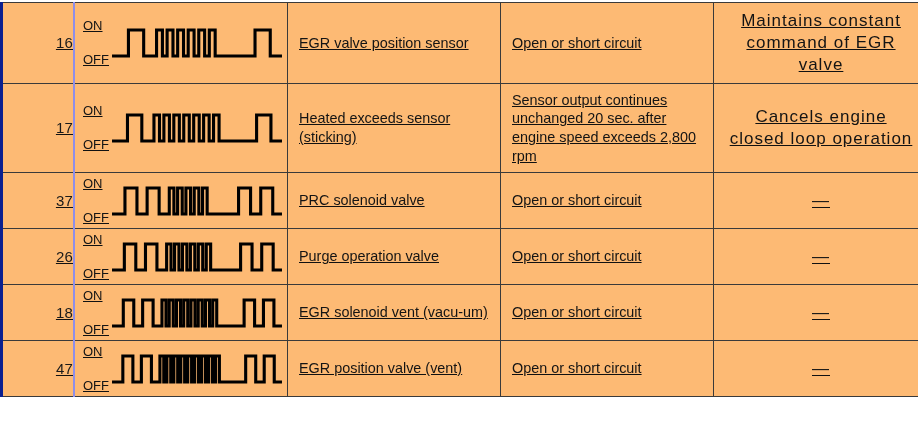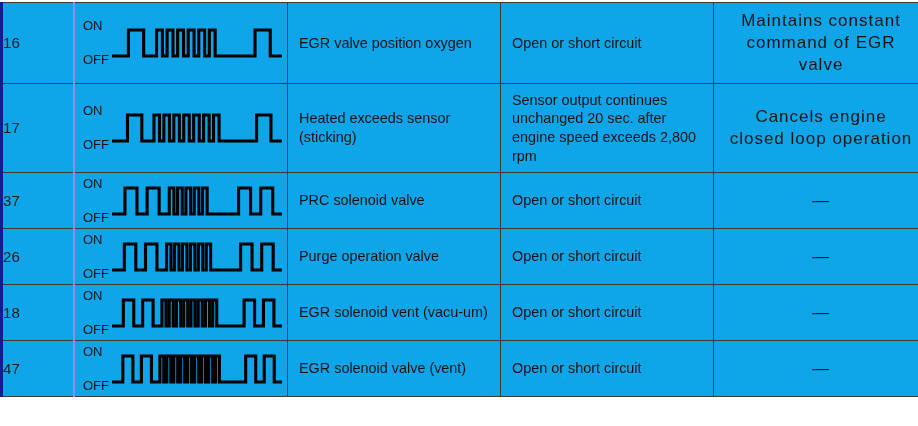--- a/index.html
+++ b/index.html
@@ -25,41 +25,42 @@
     table-layout: fixed;
   }
 
   #scan-table td {
     border-top: 1.6px solid #3a3a3a;
     border-bottom: 1.6px solid #3a3a3a;
     border-left: 1.3px solid #3a3a3a;
     border-right: 1.3px solid #3a3a3a;
     padding: 0;
     vertical-align: middle;
-    background: #0ea5e9;
+    background: #fdba74;
+    text-decoration: underline;
   }
 
   
   #scan-table td.col-code {
     border-left: 3px solid #0b1f8f;
   }
   #scan-table td.col-wave {
     
     border-left: 2.4px solid #8e8ee8;
   }
 
   
   .col-code  { width: 70px; }
   .col-wave  { width: 212px; }
   .col-item  { width: 212px; }
   .col-fail  { width: 212px; }
   .col-sys   { width: 212px; }
 
   .code-text {
-    text-align: left;
+    text-align: right;
     font-size: 15px;
     letter-spacing: 0.2px;
     color: #1a1a1a;
   }
 
   .cell-pad {
     padding: 7px 9px 7px 11px;
     font-size: 14.4px;
     line-height: 1.29;
     color: #141414;
@@ -120,21 +121,21 @@
               <span class="lbl-on">ON</span>
               <span class="lbl-off">OFF</span>
             </div>
             <svg class="wave-svg" viewBox="0 0 168 40" width="168" height="40" preserveAspectRatio="none">
               <path d="M 1.00 33.00 L 17.03 33.00 L 17.03 7.00 L 31.91 7.00 L 31.91 33.00 L 44.50 33.00 L 44.50 7.00 L 50.23 7.00 L 50.23 33.00 L 54.81 33.00 L 54.81 7.00 L 60.53 7.00 L 60.53 33.00 L 65.11 33.00 L 65.11 7.00 L 70.83 7.00 L 70.83 33.00 L 75.41 33.00 L 75.41 7.00 L 81.14 7.00 L 81.14 33.00 L 85.72 33.00 L 85.72 7.00 L 91.44 7.00 L 91.44 33.00 L 96.02 33.00 L 96.02 7.00 L 101.74 7.00 L 101.74 33.00 L 140.67 33.00 L 140.67 7.00 L 155.55 7.00 L 155.55 33.00 L 167.00 33.00"></path>
               <title>One wide ON pulse, then a burst of six narrow ON pulses, then a long OFF, then one wide ON pulse</title>
             </svg>
           </div>
         </td>
         <td class="col-item">
-          <div class="cell-pad">EGR valve position oxygen</div>
+          <div class="cell-pad">EGR valve position sensor</div>
         </td>
         <td class="col-fail">
           <div class="cell-pad">Open or short circuit</div>
         </td>
         <td class="col-sys">
           <div class="cell-pad center">Maintains constant command of EGR valve</div>
         </td>
       </tr>
       <tr>
         <td class="col-code">
@@ -250,21 +251,21 @@
               <span class="lbl-on">ON</span>
               <span class="lbl-off">OFF</span>
             </div>
             <svg class="wave-svg" viewBox="0 0 168 40" width="168" height="40" preserveAspectRatio="none">
               <path d="M 1.00 33.00 L 11.56 33.00 L 11.56 7.00 L 21.37 7.00 L 21.37 33.00 L 29.67 33.00 L 29.67 7.00 L 39.48 7.00 L 39.48 33.00 L 47.78 33.00 L 47.78 7.00 L 51.55 7.00 L 51.55 33.00 L 54.57 33.00 L 54.57 7.00 L 58.35 7.00 L 58.35 33.00 L 61.36 33.00 L 61.36 7.00 L 65.14 7.00 L 65.14 33.00 L 68.15 33.00 L 68.15 7.00 L 71.93 7.00 L 71.93 33.00 L 74.95 33.00 L 74.95 7.00 L 78.72 7.00 L 78.72 33.00 L 81.74 33.00 L 81.74 7.00 L 85.51 7.00 L 85.51 33.00 L 88.53 33.00 L 88.53 7.00 L 92.30 7.00 L 92.30 33.00 L 95.32 33.00 L 95.32 7.00 L 99.09 7.00 L 99.09 33.00 L 102.11 33.00 L 102.11 7.00 L 105.88 7.00 L 105.88 33.00 L 131.54 33.00 L 131.54 7.00 L 141.35 7.00 L 141.35 33.00 L 149.65 33.00 L 149.65 7.00 L 159.45 7.00 L 159.45 33.00 L 167.00 33.00"></path>
               <title>Two wide ON pulses, then a burst of nine narrow ON pulses, then a long OFF, then two wide ON pulses</title>
             </svg>
           </div>
         </td>
         <td class="col-item">
-          <div class="cell-pad">EGR solenoid valve (vent)</div>
+          <div class="cell-pad">EGR position valve (vent)</div>
         </td>
         <td class="col-fail">
           <div class="cell-pad">Open or short circuit</div>
         </td>
         <td class="col-sys">
           <div class="cell-pad center">—</div>
         </td>
       </tr>
     </tbody>
 </table>

